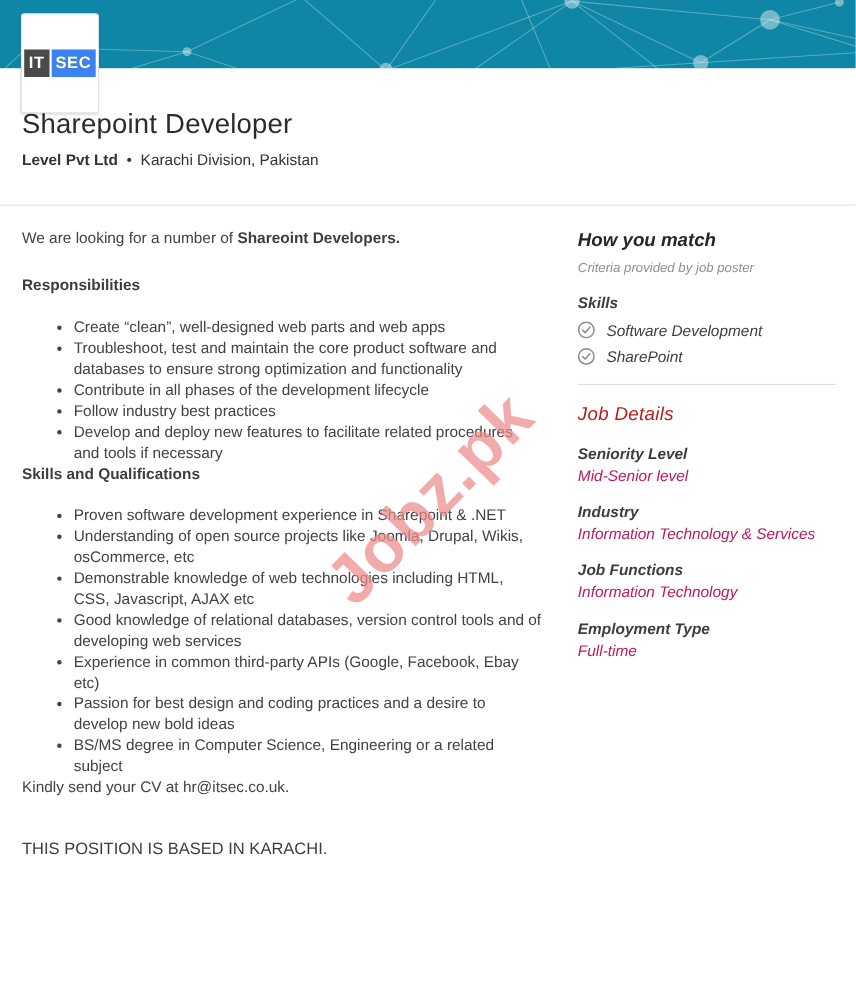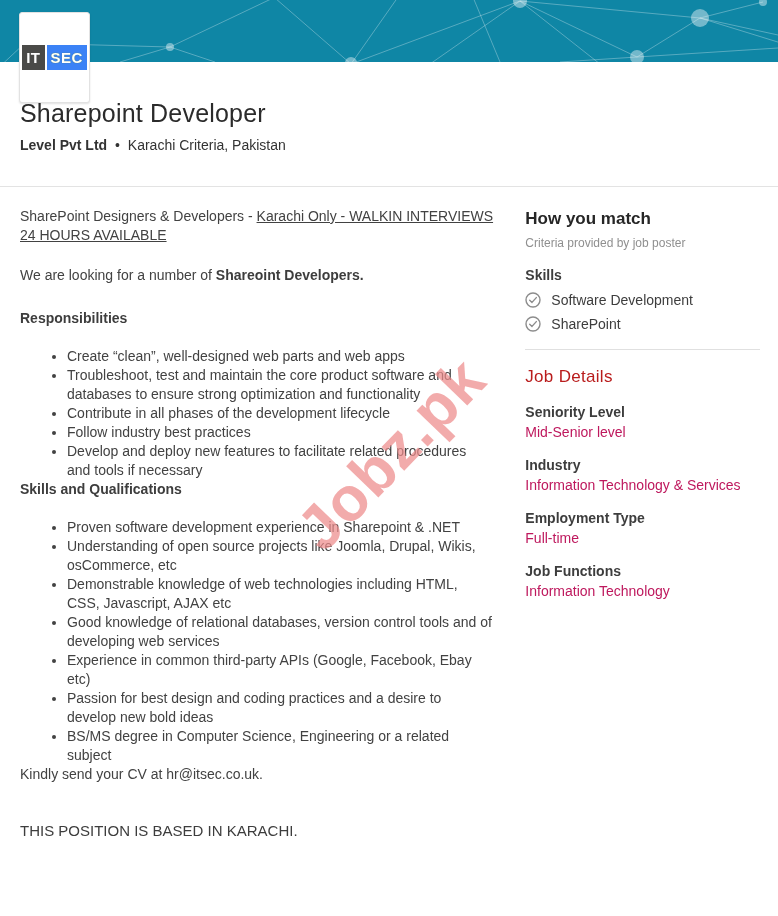--- a/index.html
+++ b/index.html
@@ -61,21 +61,21 @@
   .dot-sep { margin: 0 4px; color: #333333; }
 
   .full-divider { border: none; border-top: 1px solid #e3e3e3; }
 
   
   .content {
     display: flex;
     padding: 20px 18px 0 20px;
   }
   .left-col { width: 478px; }
-  .right-col { width: 237px; margin-left: 32px; }
+  .right-col { width: 237px; margin-left: 32px; font-style: italic; }
 
   
   .left-col { font-size: 14px; line-height: 19px; color: #424242; }
   .intro-para { margin-bottom: 21px; }
   .intro-link { text-decoration: underline; cursor: pointer; }
   .looking-para { margin-bottom: 24px; }
   .looking-bold { font-weight: 700; color: #3d3d3d; }
   .section-heading {
     font-weight: 700; font-size: 14px; color: #3d3d3d;
     margin-bottom: 19px;
@@ -163,31 +163,30 @@
     <span class="logo-it">IT</span>
     <span class="logo-sec">SEC</span>
   </div>
 </div>
 
 <div class="header">
   <h1 class="job-title">Sharepoint Developer</h1>
   <div class="company-line">
     <span class="company-name">Level Pvt Ltd</span>
     <span class="dot-sep">•</span>
-    <span class="company-location">Karachi Criteria, Pakistan</span>
+    <span class="company-location">Karachi Division, Pakistan</span>
   </div>
 </div>
 
 <hr class="full-divider">
 
 <div class="content">
 
   <div class="left-col">
 
-    <p class="intro-para"><span>SharePoint Designers &amp; Developers - </span><span class="intro-link">Karachi Only - WALKIN INTERVIEWS 24 HOURS AVAILABLE</span></p>
 
     <p class="looking-para"><span>We are looking for a number of </span><span class="looking-bold">Shareoint Developers.</span></p>
 
     <div class="section-heading">Responsibilities</div>
 
     <ul class="desc-list resp-list">
       <li>Create “clean”, well-designed web parts and web apps</li>
       <li>Troubleshoot, test and maintain the core product software and databases to ensure strong optimization and functionality</li>
       <li>Contribute in all phases of the development lifecycle</li>
       <li>Follow industry best practices</li>
@@ -242,25 +241,25 @@
       <div class="jd-label">Seniority Level</div>
       <div class="jd-value">Mid-Senior level</div>
     </div>
 
     <div class="jd-item">
       <div class="jd-label">Industry</div>
       <div class="jd-value">Information Technology &amp; Services</div>
     </div>
 
     <div class="jd-item">
+      <div class="jd-label">Job Functions</div>
+      <div class="jd-value">Information Technology</div>
+    </div>
+
+    <div class="jd-item">
       <div class="jd-label">Employment Type</div>
       <div class="jd-value">Full-time</div>
     </div>
 
-    <div class="jd-item">
-      <div class="jd-label">Job Functions</div>
-      <div class="jd-value">Information Technology</div>
-    </div>
-
   </div>
 </div>
 
 <div class="watermark">Jobz.pk</div>
 
 </body></html>

